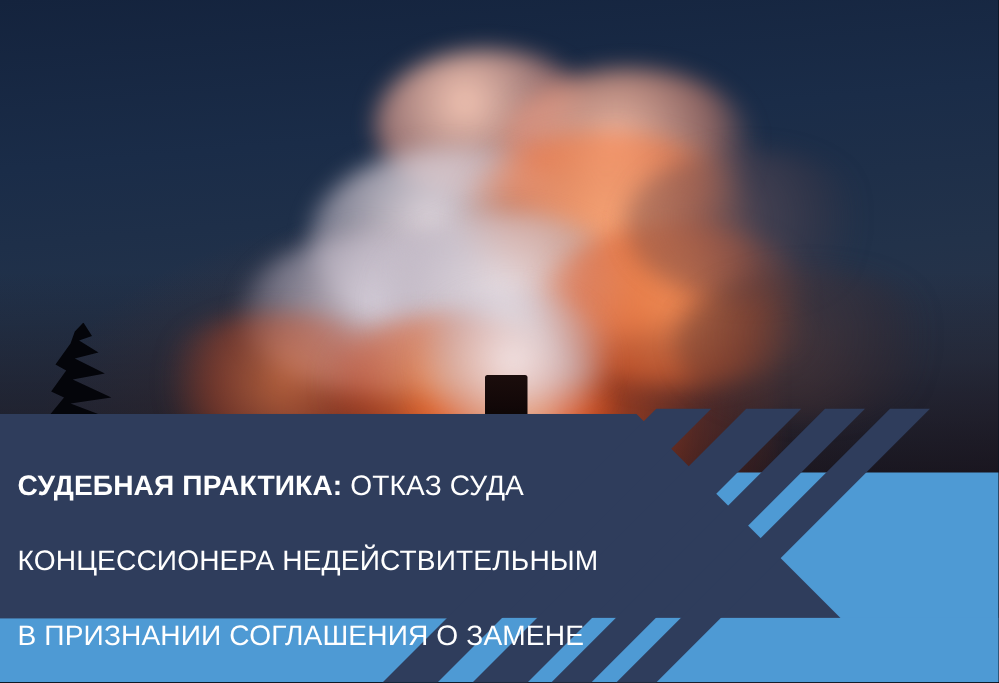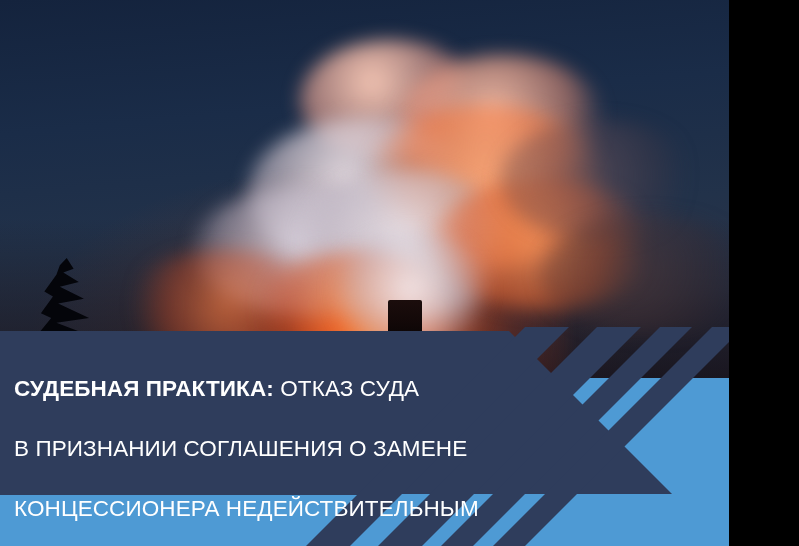--- a/index.html
+++ b/index.html
@@ -1,20 +1,20 @@
 <!DOCTYPE html>
 <html><head>
 <meta charset="utf-8">
 <style>
   html,body{margin:0;padding:0;background:#000;}
   body{font-family:"Liberation Sans","DejaVu Sans",sans-serif;}
 
   #stage{
     position:relative;
-    width:729px;height:546px;
+    width:799px;height:546px;
     overflow:hidden;
     background:#0a1322;
   }
 
   
   .photo{position:absolute;inset:0;overflow:hidden;}
 
   
   .sky{
     position:absolute;inset:0;
@@ -152,17 +152,17 @@
     <div class="shape stripes">
       <div class="stripe" style="left:525px;"></div>
       <div class="stripe" style="left:597px;"></div>
       <div class="stripe" style="left:660px;width:32px;"></div>
       <div class="stripe" style="left:712px;width:32px;"></div>
     </div>
   </div>
 
   <div class="title">
     <span class="tline"><span class="lead">СУДЕБНАЯ ПРАКТИКА:</span><span> ОТКАЗ СУДА</span></span>
+    <span class="tline">КОНЦЕССИОНЕРА НЕДЕЙСТВИТЕЛЬНЫМ</span>
     <span class="tline">В ПРИЗНАНИИ СОГЛАШЕНИЯ О ЗАМЕНЕ</span>
-    <span class="tline">КОНЦЕССИОНЕРА НЕДЕЙСТВИТЕЛЬНЫМ</span>
   </div>
 
 </div>
 
 </body></html>

